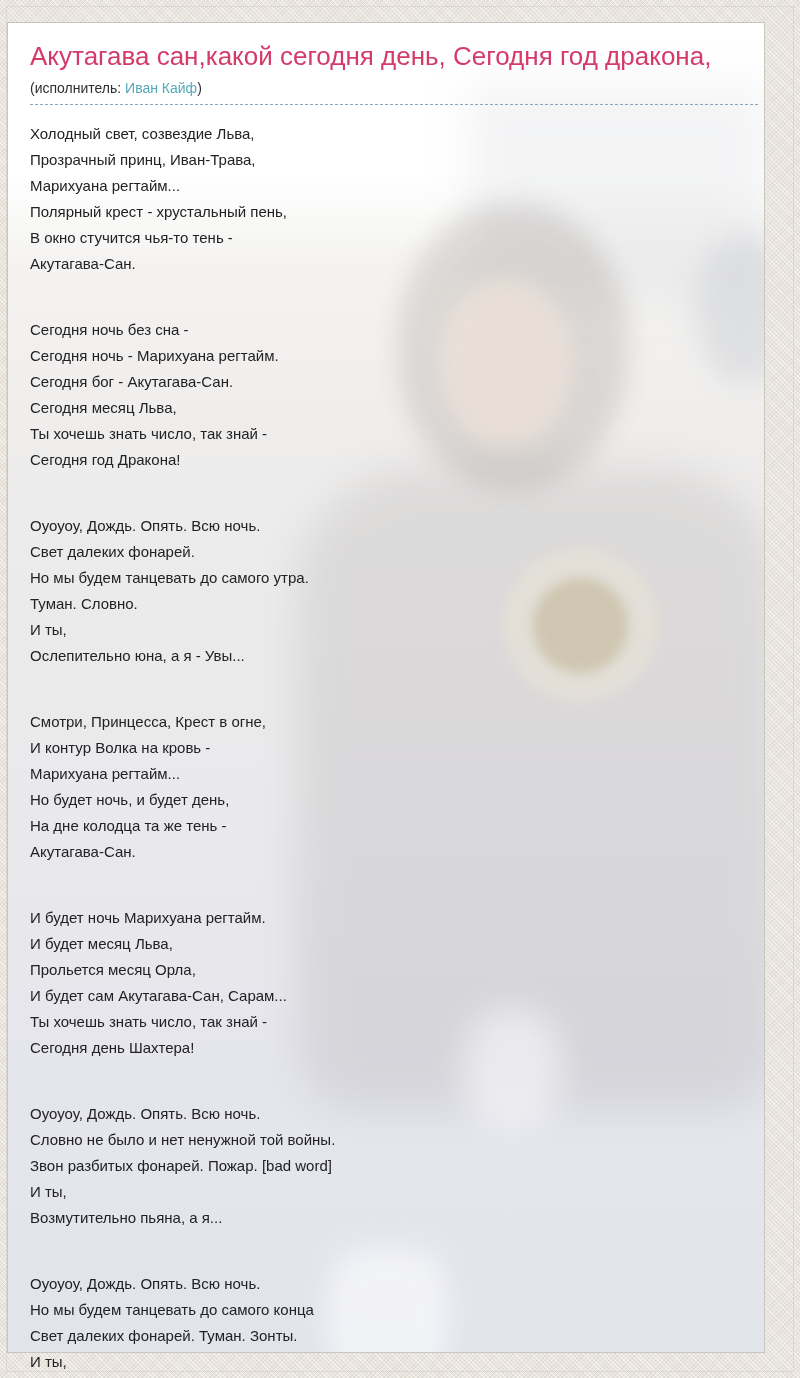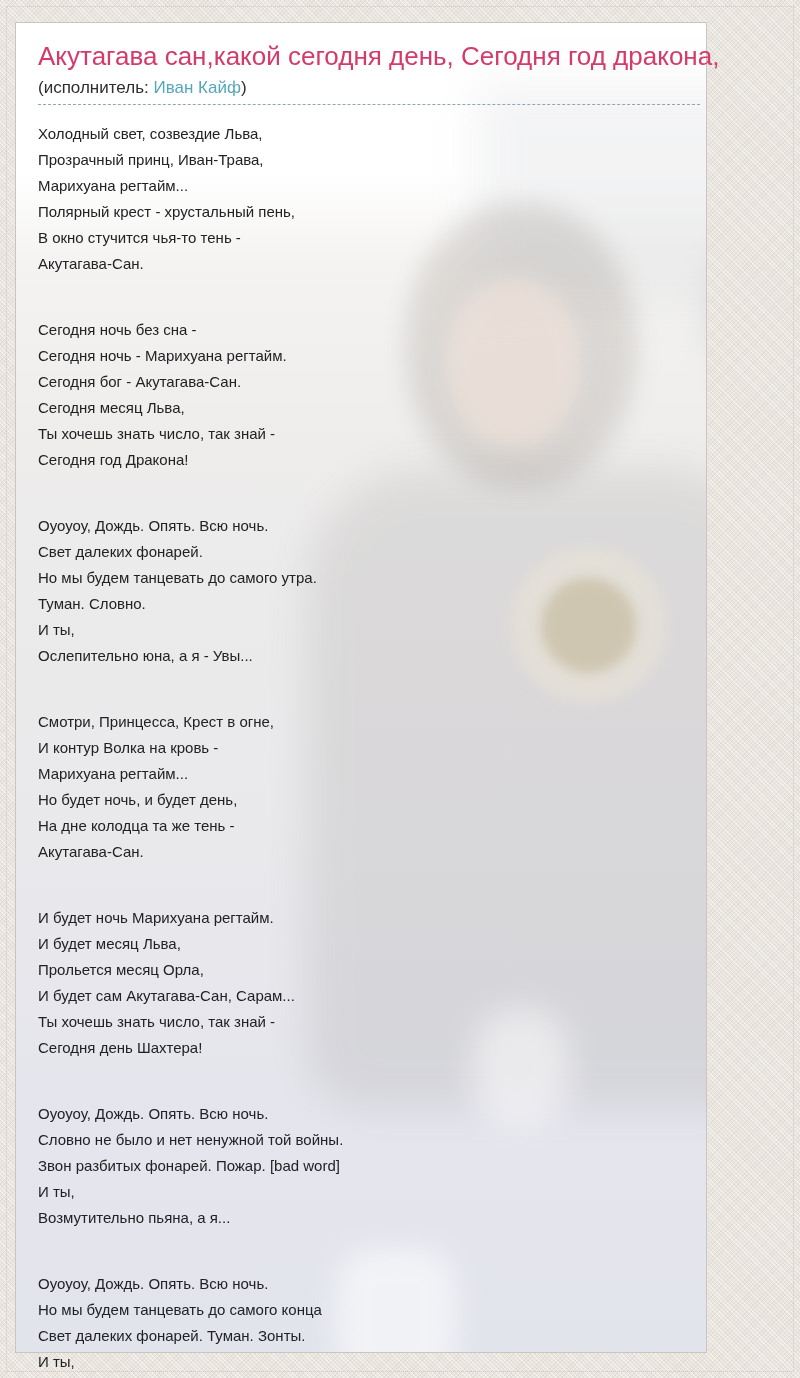--- a/index.html
+++ b/index.html
@@ -12,22 +12,22 @@
     background-image:
       repeating-linear-gradient(45deg, rgba(255,255,255,.45) 0 1px, transparent 1px 3px),
       repeating-linear-gradient(135deg, rgba(203,196,185,.30) 0 1px, transparent 1px 3px);
   }
   .edge-frame {
     position: absolute; inset: 6px;
     border: 1px dotted #cfc8bd;
     pointer-events: none;
   }
   .card {
-    position: absolute; left: 15px; top: 22px;
-    width: 692px; height: 1331px;
+    position: absolute; left: 7px; top: 22px;
+    width: 758px; height: 1331px;
     box-sizing: border-box;
     border: 1px solid #c9c6c1;
     background: linear-gradient(180deg,
       #ffffff 0px, #ffffff 150px,
       #f4f3f1 240px, #eeedec 420px,
       #ebeaeb 650px, #e8e8ec 900px,
       #e4e5ed 1120px, #e2e4ec 1331px);
   }
   
   .photo { position: absolute; inset: 0; overflow: hidden; pointer-events: none; z-index: 1; }
@@ -48,21 +48,21 @@
   }
   h1.song-title {
     margin: 0 0 5px 0;
     font-size: 26px;
     line-height: 1.2;
     font-weight: normal;
     color: #d43a6a;
     white-space: nowrap;
   }
   .performer-line {
-    font-size: 17px;
+    font-size: 14px;
     line-height: 22px;
     color: #2e2e2e;
   }
   .performer-link { color: #55a7bb; text-decoration: none; cursor: pointer; }
   .header-divider {
     border: 0;
     border-bottom: 1px dashed #8fa6b8;
     margin: 5px -14px 0 0;
     height: 0;
   }

